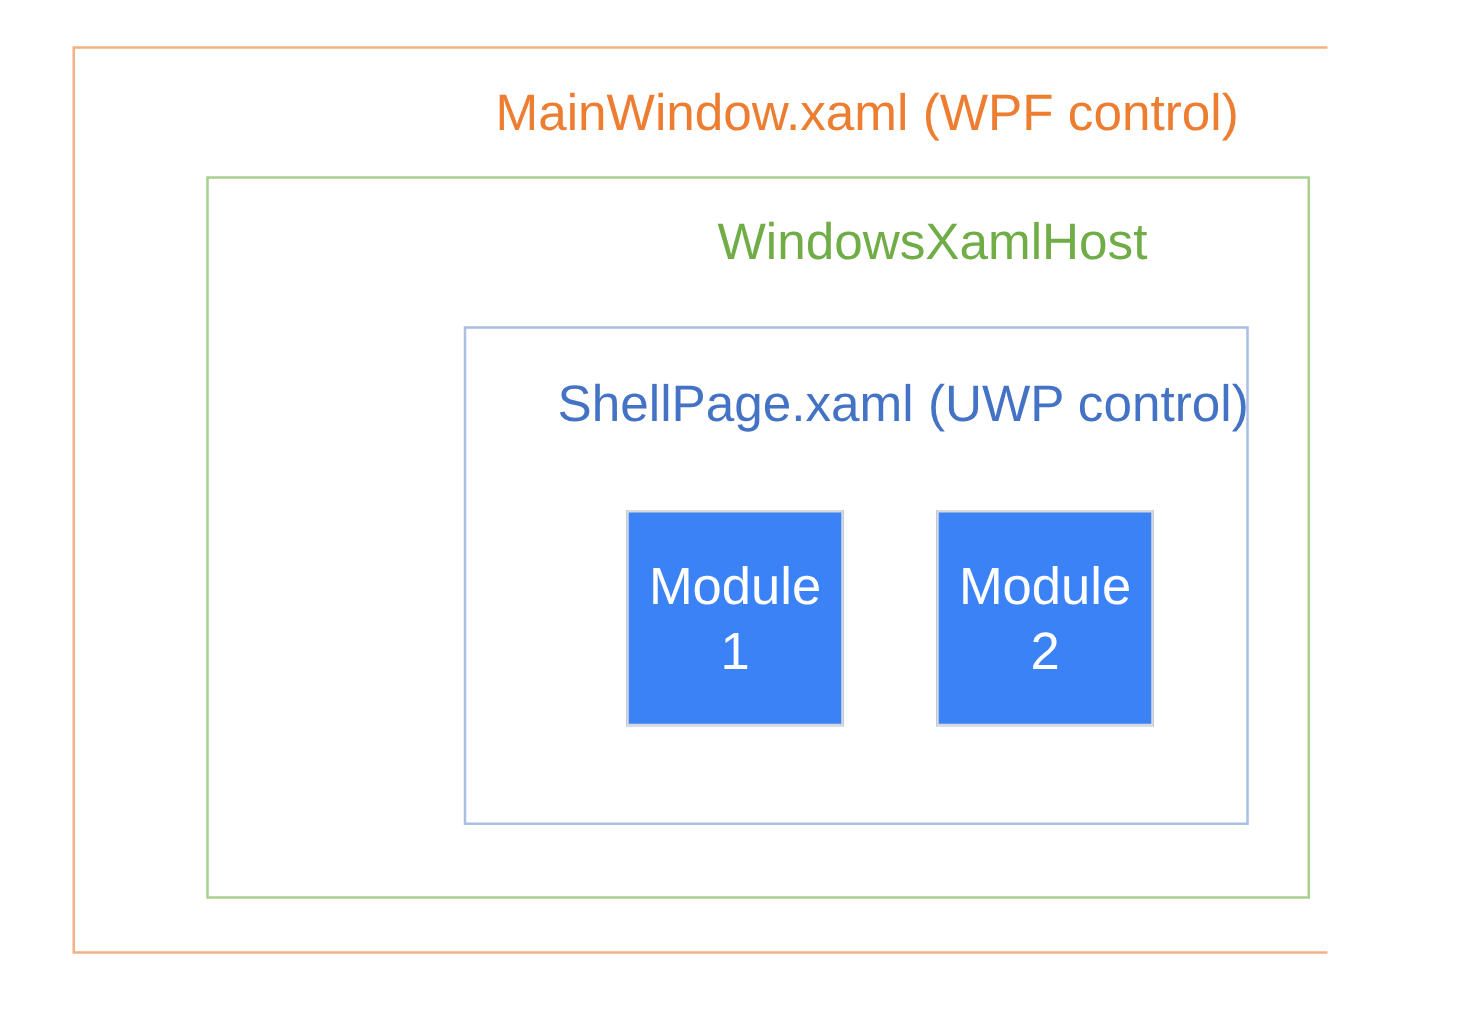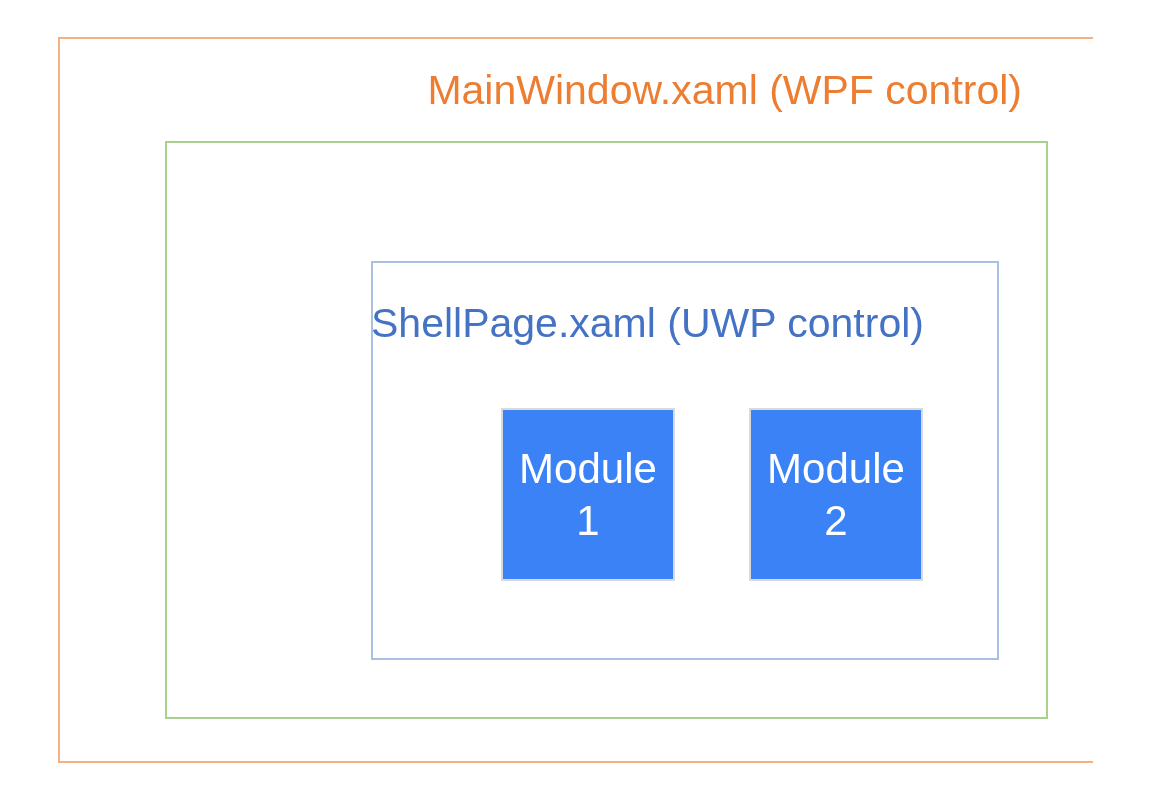--- a/index.html
+++ b/index.html
@@ -7,21 +7,20 @@
     padding: 0;
     background: #ffffff;
     font-family: "Liberation Sans", sans-serif;
   }
   .canvas {
     position: relative;
     width: 1062px;
     height: 810px;
     background: #ffffff;
     overflow: hidden;
-    padding-left: 31px;
   }
   .frame {
     position: absolute;
     background: transparent;
     box-sizing: border-box;
   }
   .frame.main-window {
     left: 58px; top: 37px;
     width: 1081px; height: 726px;
     border: 2px solid #F4B183;
@@ -49,21 +48,21 @@
   }
   .label-xaml-host {
     top: 169px;
     right: 144px;
     color: #70AD47;
   }
   .label-shell-page {
     top: 299px;
     left: 371px;
     width: 628px;
-    text-align: left;
+    text-align: right;
     color: #4472C4;
   }
   .module-box {
     position: absolute;
     top: 408px;
     width: 174px;
     height: 173px;
     box-sizing: border-box;
     background: #3b82f6;
     border: 2px solid #D9D9D9;
@@ -83,20 +82,21 @@
 </style>
 </head>
 <body>
 
 <div class="canvas">
 
   <div class="frame main-window"></div>
   <div class="frame-label label-main-window">MainWindow.xaml (WPF control)</div>
 
   <div class="frame xaml-host"></div>
+  <div class="frame-label label-xaml-host">WindowsXamlHost</div>
 
   <div class="frame shell-page"></div>
   <div class="frame-label label-shell-page">ShellPage.xaml (UWP control)</div>
 
   <div class="module-box module-1">
     <div class="module-label">Module
 1</div>
   </div>
 
   <div class="module-box module-2">

